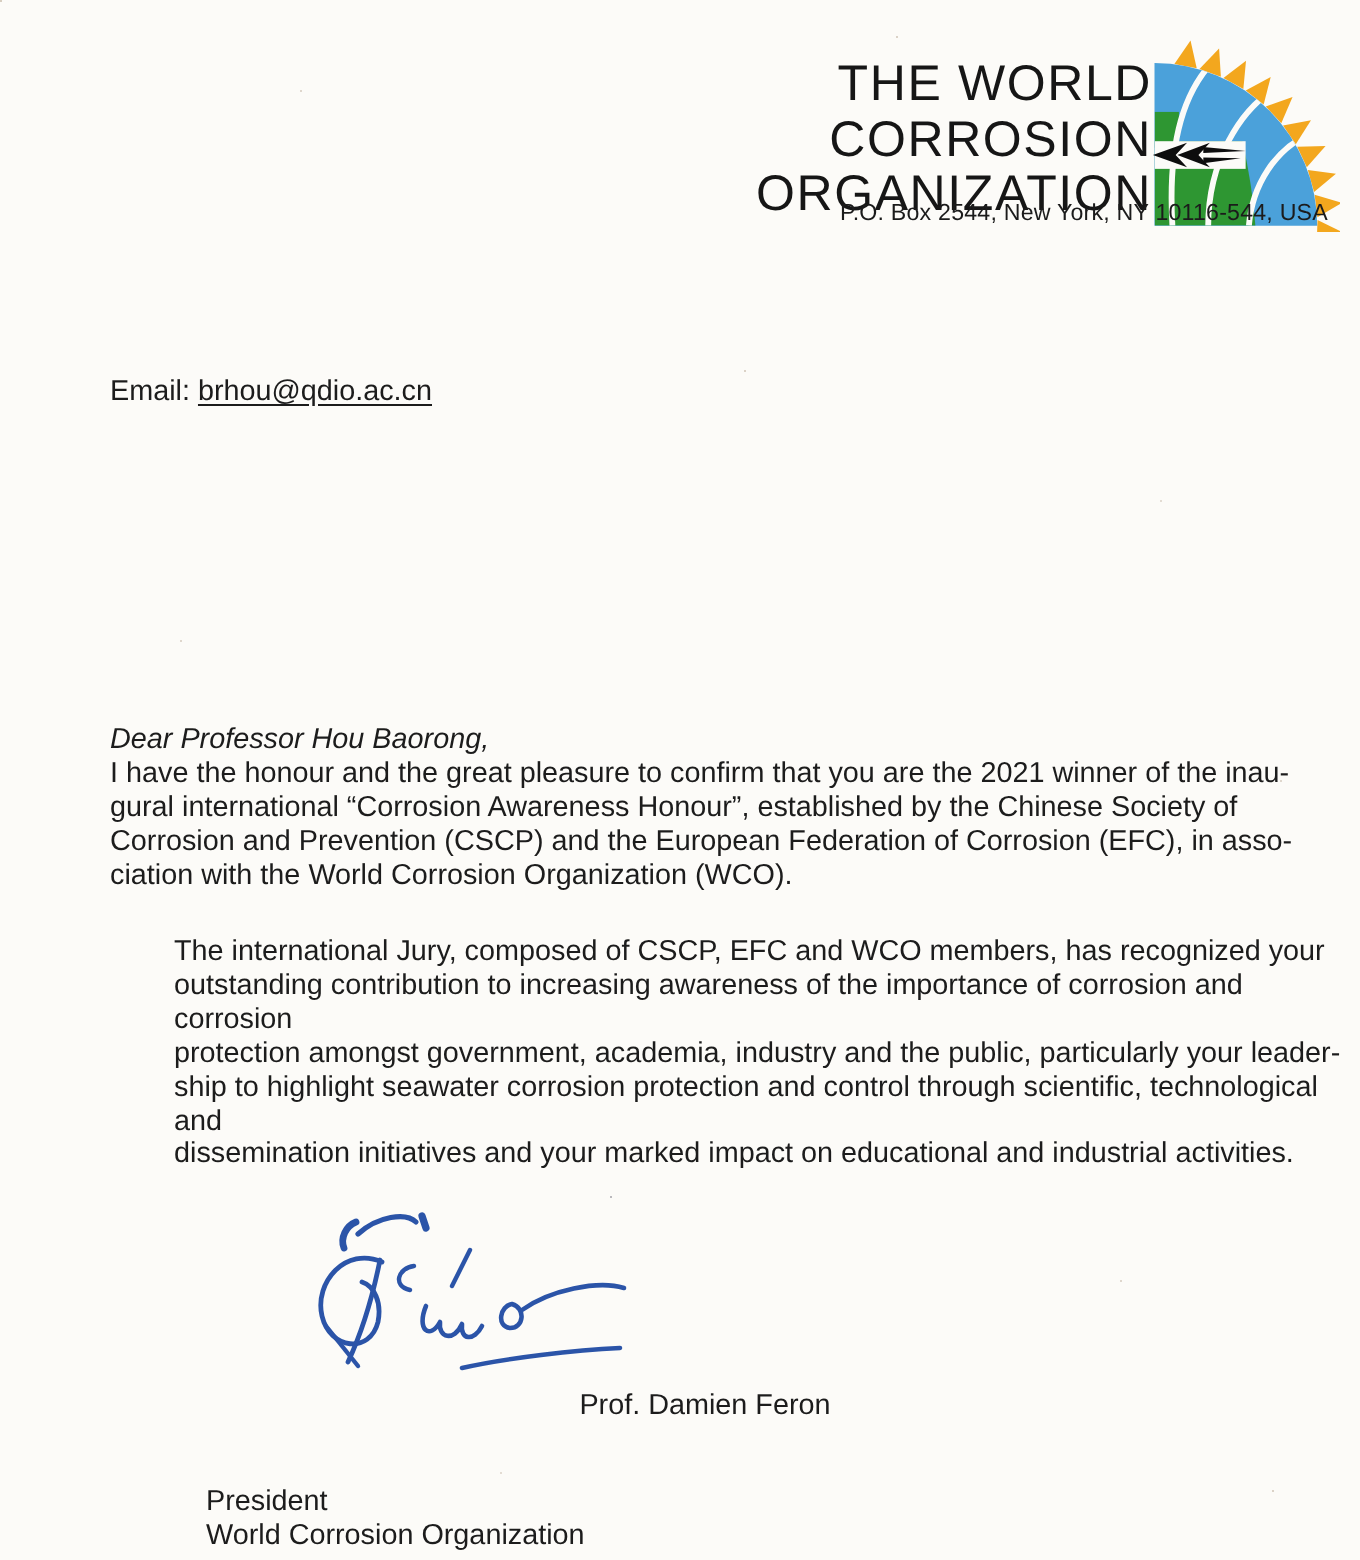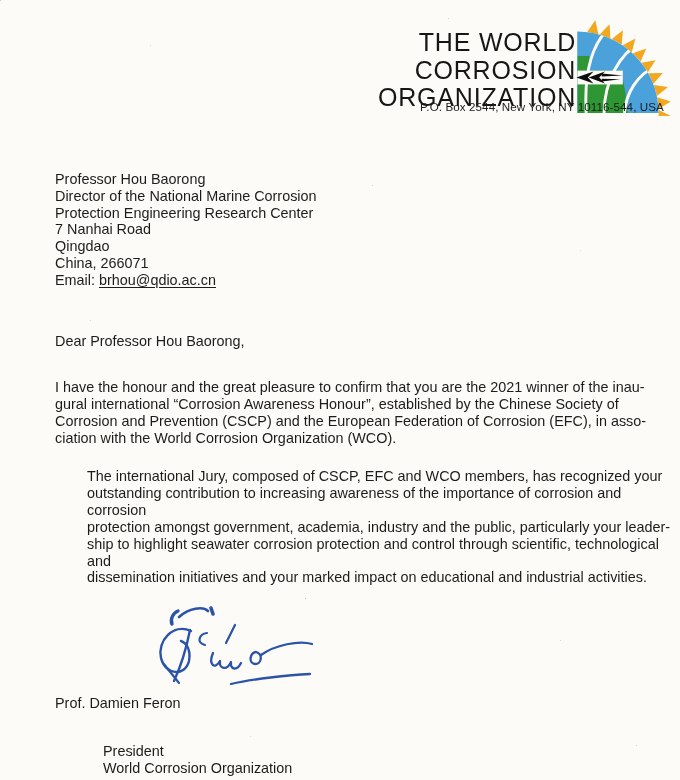--- a/index.html
+++ b/index.html
@@ -25,31 +25,31 @@
   .logo{position:absolute;left:574px;top:13px;width:96px;height:103px;}
   .po-box{
     position:absolute;left:420px;top:100px;
     font-size:11.6px;letter-spacing:0.1px;color:#1b1b1b;
   }
   
   .recipient{
     position:absolute;left:55px;top:171px;
     font-size:14.4px;line-height:16.8px;
   }
-  .email-line{margin-top:0px;}
+  .email-line{margin-top:17px;}
   .underline{text-decoration:underline;text-underline-offset:2px;}
   
   .bodytext{font-size:14.4px;line-height:16.9px;position:absolute;left:55px;width:595px;}
-  .salutation{top:333px;}
+  .salutation{top:362px;font-style:italic;}
   .para1{top:379px;}
   .para2{top:468px;margin-left:32px;}
   .para3{top:568px;}
   .closing{top:611px;}
   .signature{position:absolute;left:153px;top:603px;width:168px;height:86px;}
-  .sig-name{top:695px;}
+  .sig-name{top:695px;text-align:center;}
   .sig-title{top:743px;margin-left:48px;}
   
   .speckles{
     position:absolute;left:0;top:0;width:1px;height:1px;
     background:rgba(170,150,125,0.45);
     box-shadow:448px 18px 0 rgba(170,150,125,.4),150px 45px 0 rgba(170,150,125,.35),
       372px 185px 0 rgba(170,150,125,.4),580px 250px 0 rgba(170,150,125,.3),
       90px 320px 0 rgba(170,150,125,.35),640px 390px 0 rgba(170,150,125,.35),
       305px 598px 0 rgba(120,120,130,.5),560px 640px 0 rgba(170,150,125,.35),
       636px 745px 0 rgba(170,150,125,.4),250px 736px 0 rgba(170,150,125,.3);
@@ -99,26 +99,20 @@
       <path d="M 24 71 L 3 78.5 L 24 86 L 17 78.5 Z"></path>
       <path d="M 38 71 L 18 78.5 L 38 86 L 31 78.5 Z"></path>
       <path d="M 34 73.5 L 60 76 L 34 77.2 Z"></path>
       <path d="M 34 83.5 L 57 80.5 L 34 80 Z"></path>
     </g>
   </svg>
 
   <div class="po-box">P.O. Box 2544, New York, NY 10116-544, USA</div>
 
   <div class="recipient">
-    <div class="pre">Professor Hou Baorong
-Director of the National Marine Corrosion
-Protection Engineering Research Center
-7 Nanhai Road
-Qingdao
-China, 266071</div>
     <div class="email-line"><span>Email: </span><span class="underline">brhou@qdio.ac.cn</span></div>
   </div>
 
   <div class="bodytext salutation">Dear Professor Hou Baorong,</div>
   <div class="bodytext para1 pre">I have the honour and the great pleasure to confirm that you are the 2021 winner of the inau-
 gural international “Corrosion Awareness Honour”, established by the Chinese Society of
 Corrosion and Prevention (CSCP) and the European Federation of Corrosion (EFC), in asso-
 ciation with the World Corrosion Organization (WCO).</div>
   <div class="bodytext para2 pre">The international Jury, composed of CSCP, EFC and WCO members, has recognized your
 outstanding contribution to increasing awareness of the importance of corrosion and corrosion

